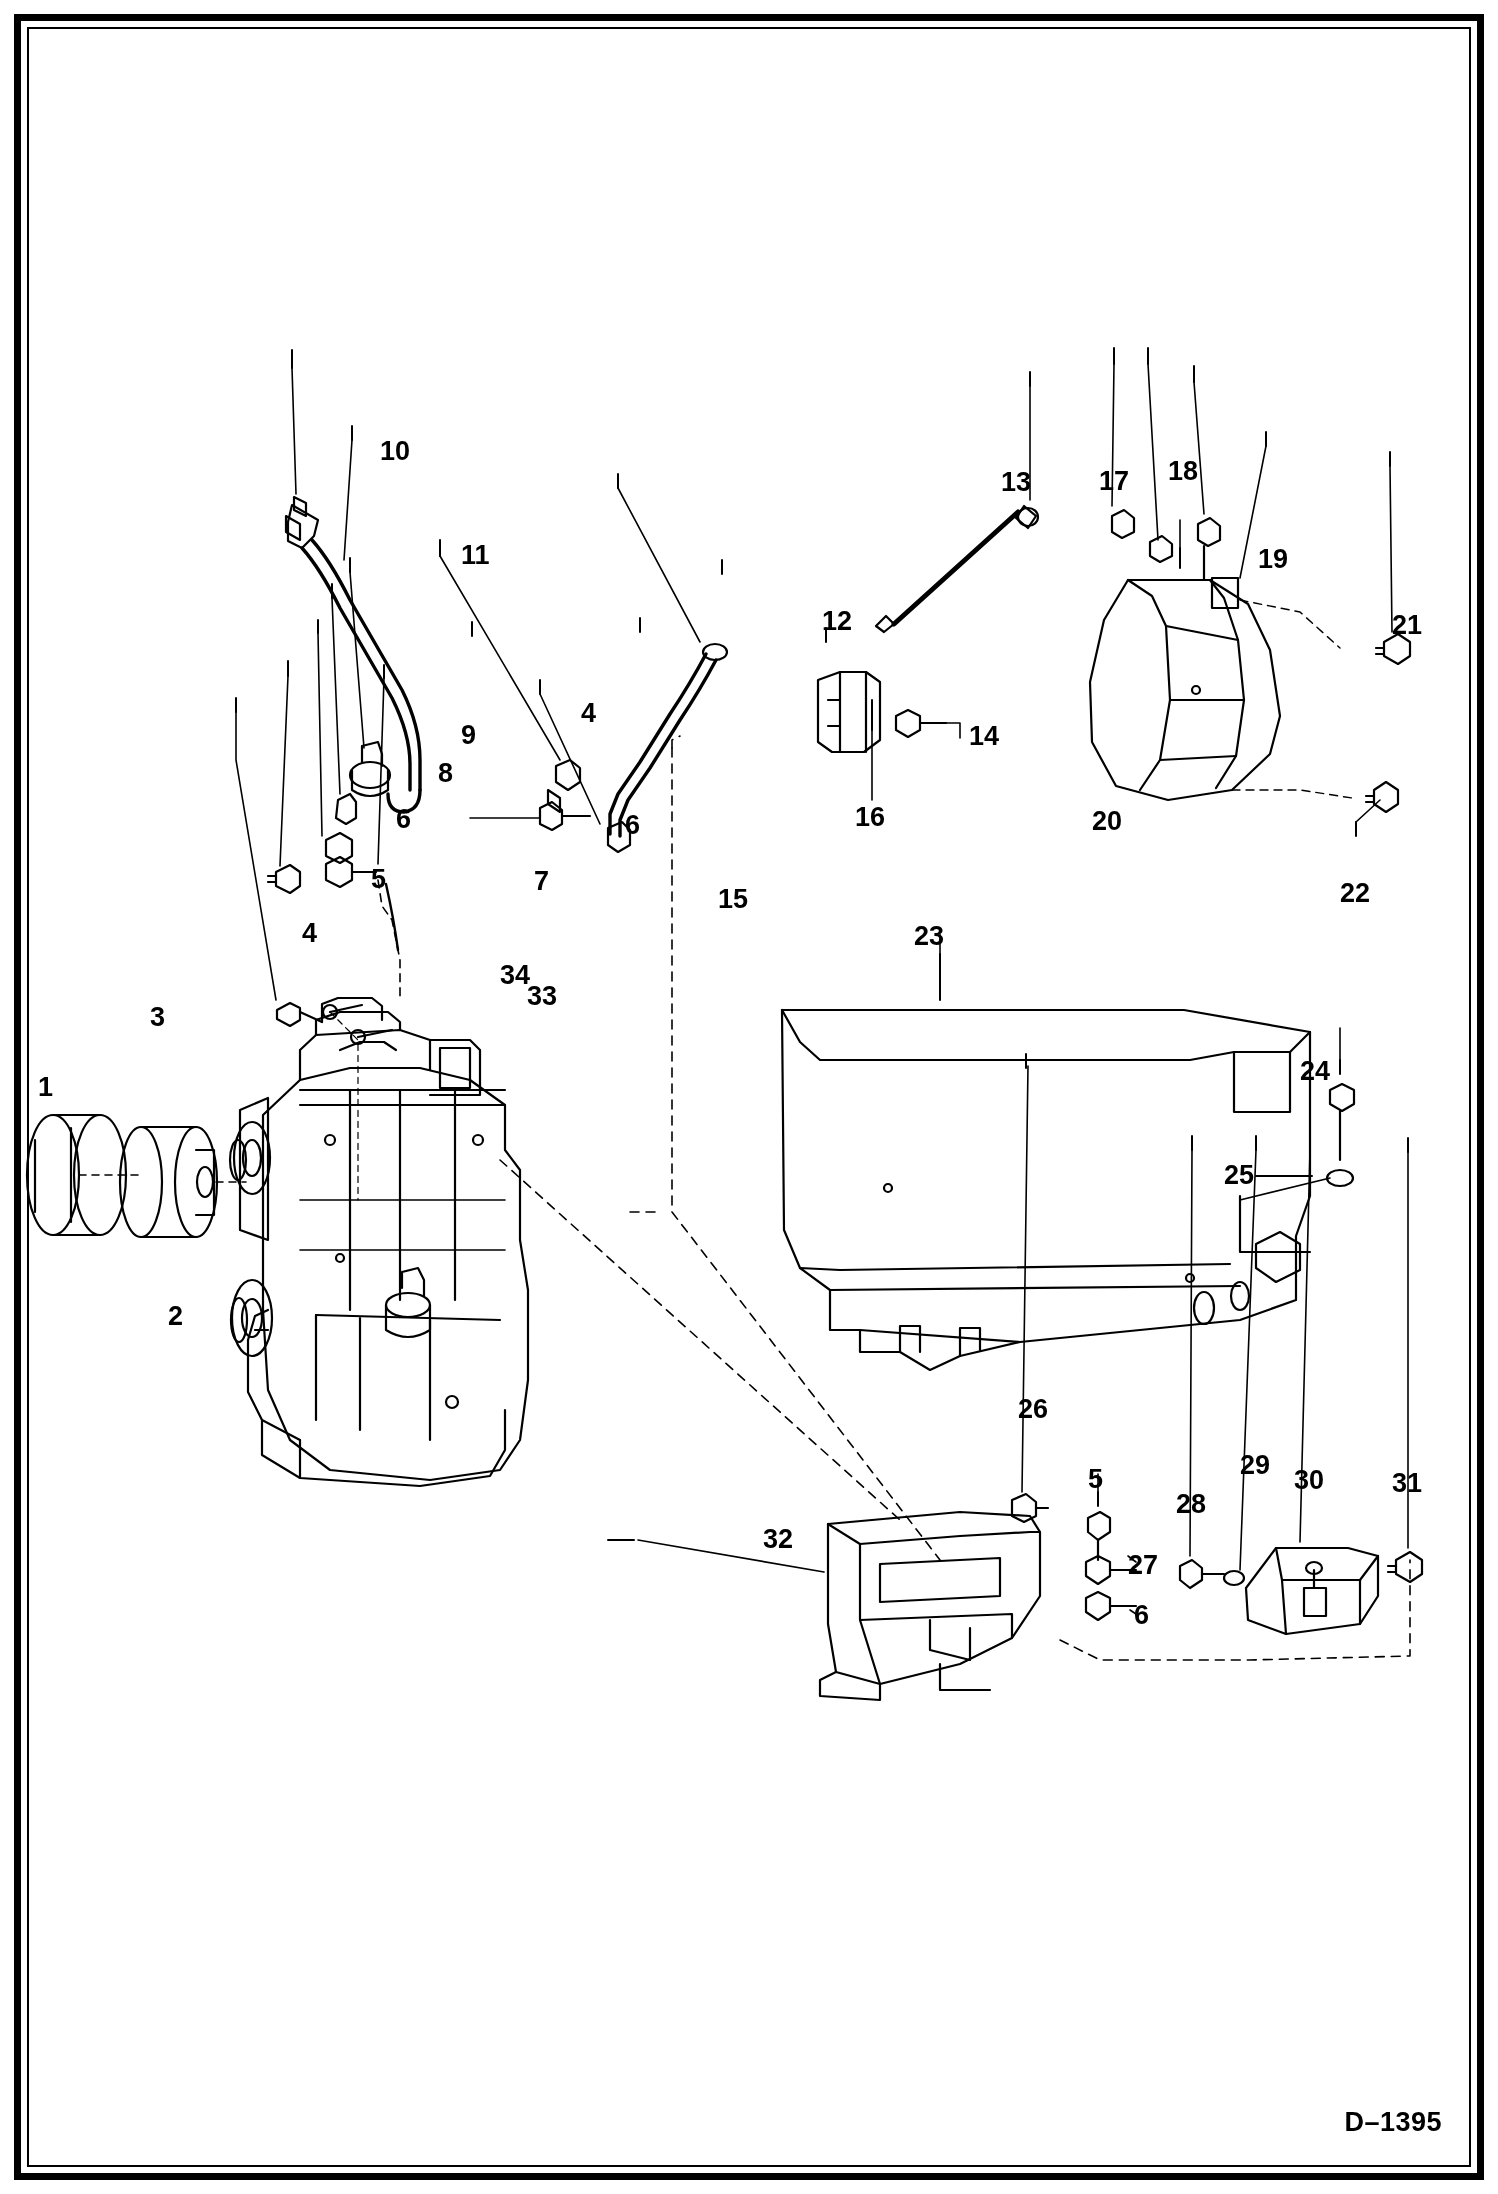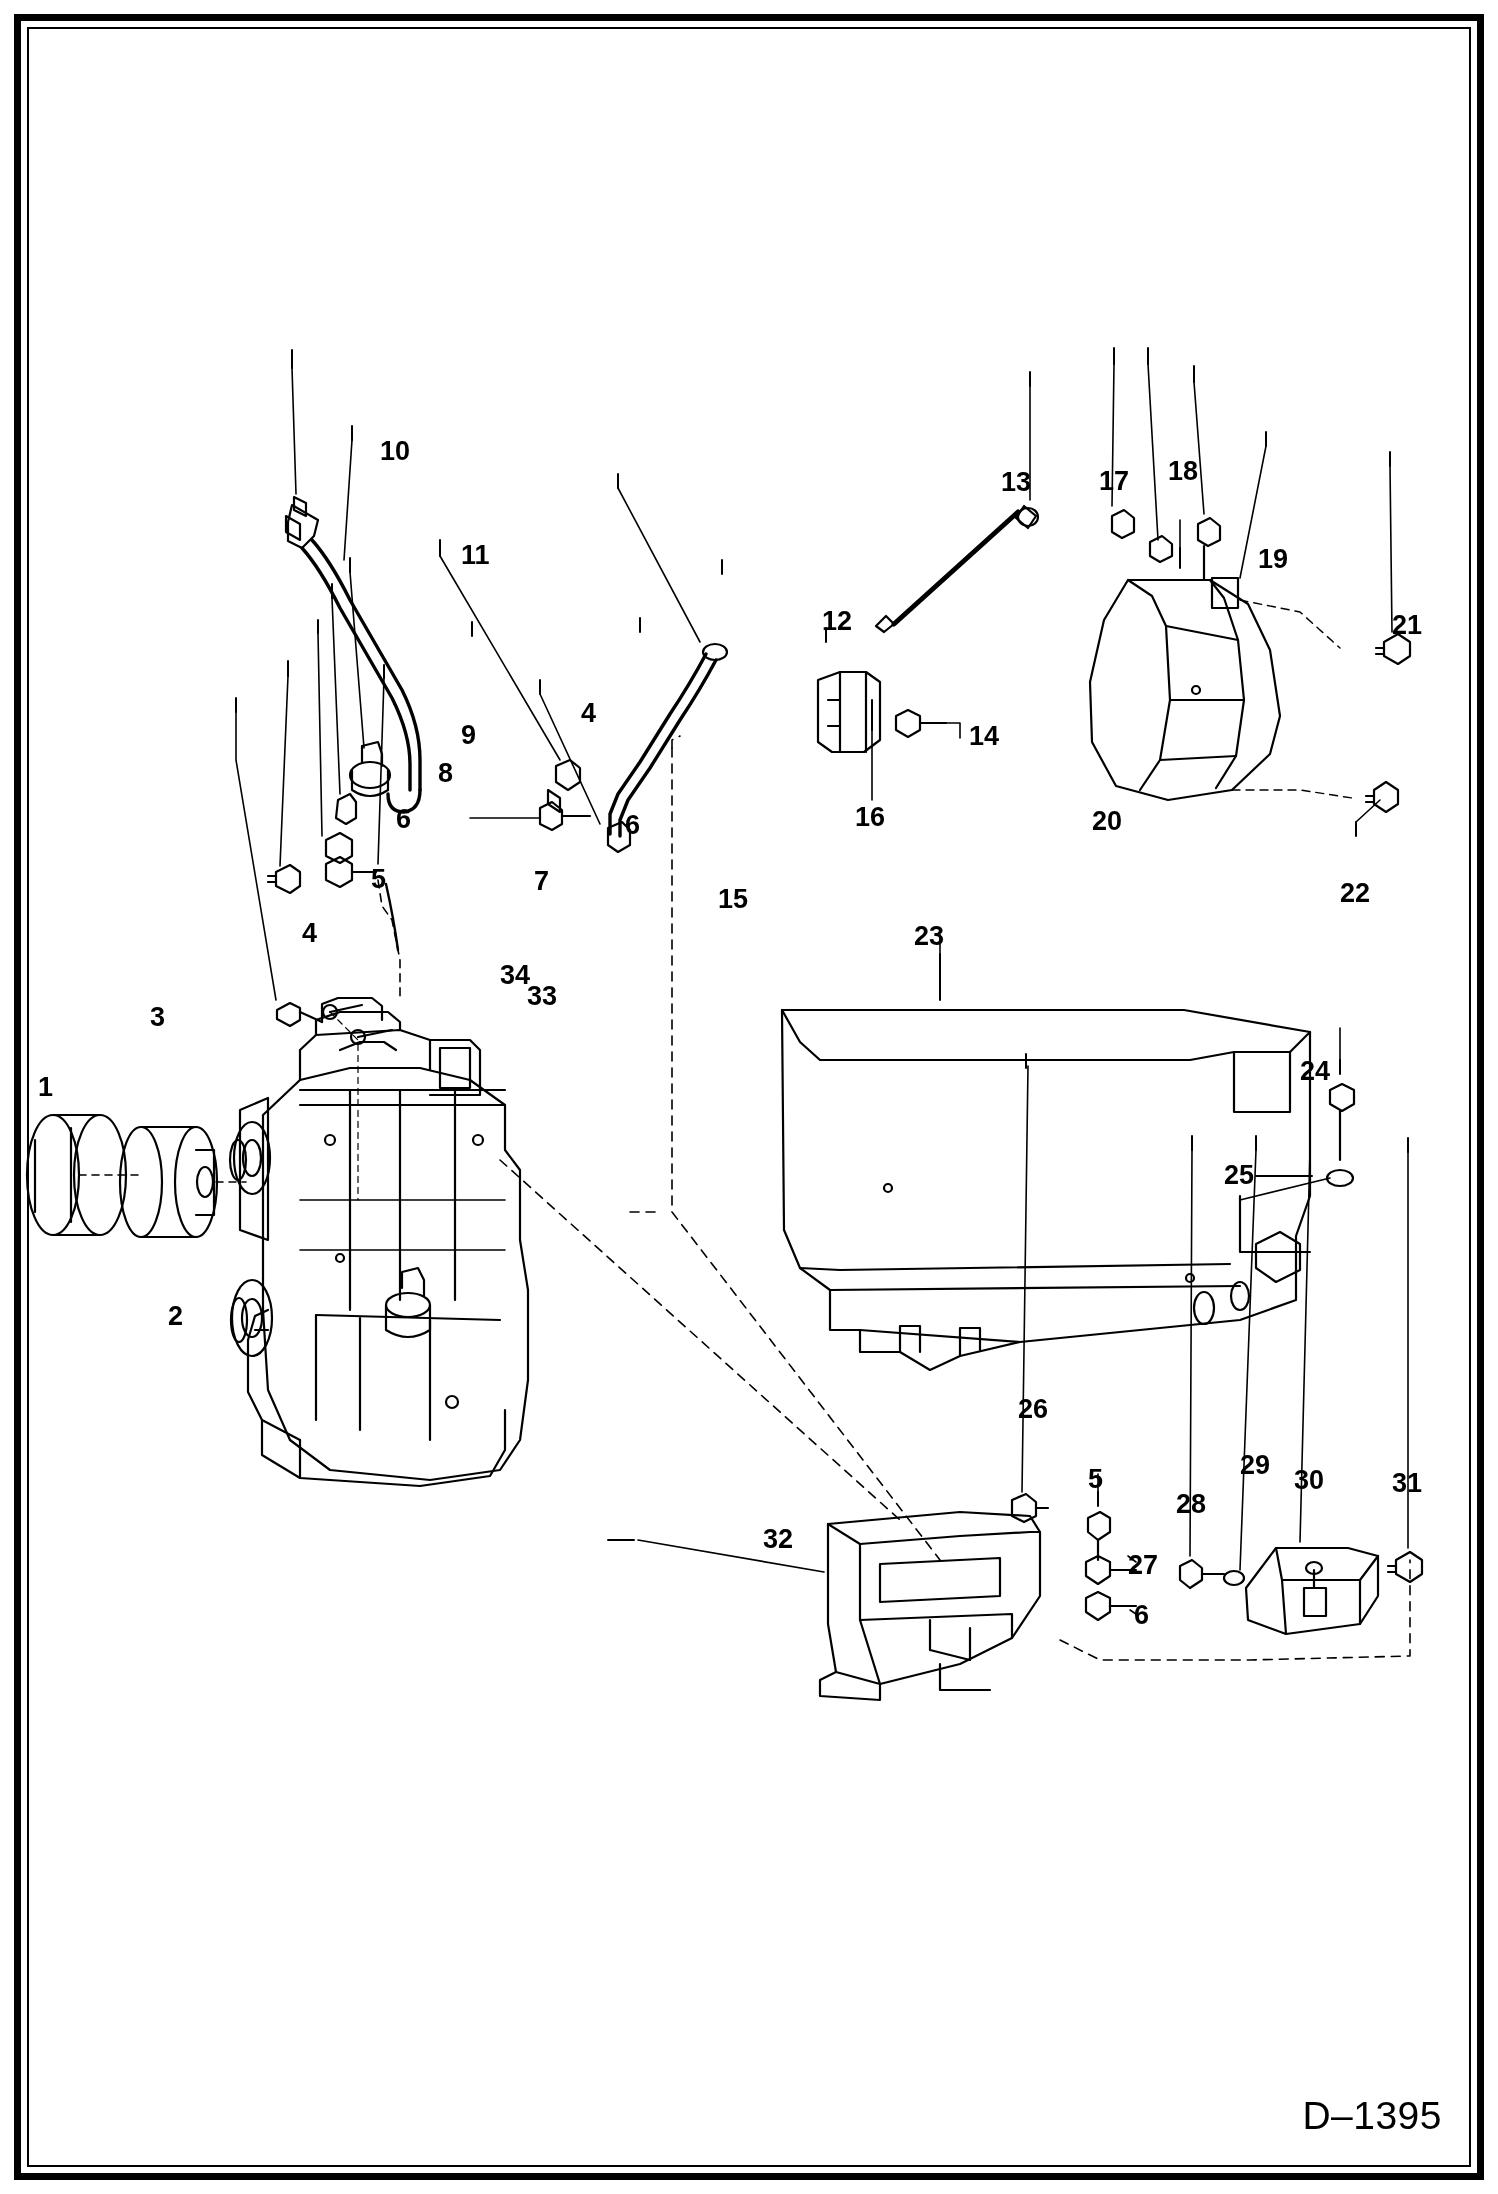--- a/index.html
+++ b/index.html
@@ -50,22 +50,22 @@
     font-size: 27px;
     color: #000000;
     line-height: 1;
     white-space: nowrap;
   }
   #drawing-number {
     position: absolute;
     right: 56px;
     bottom: 56px;
     font-family: "Liberation Sans", sans-serif;
-    font-weight: normal;
-    font-size: 39px;
+    font-weight: bold;
+    font-size: 27px;
     letter-spacing: 0.5px;
     color: #000000;
   }
 </style>
 </head>
 <body>
 
 <div id="page">
 
   <div id="frame-outer"></div>

